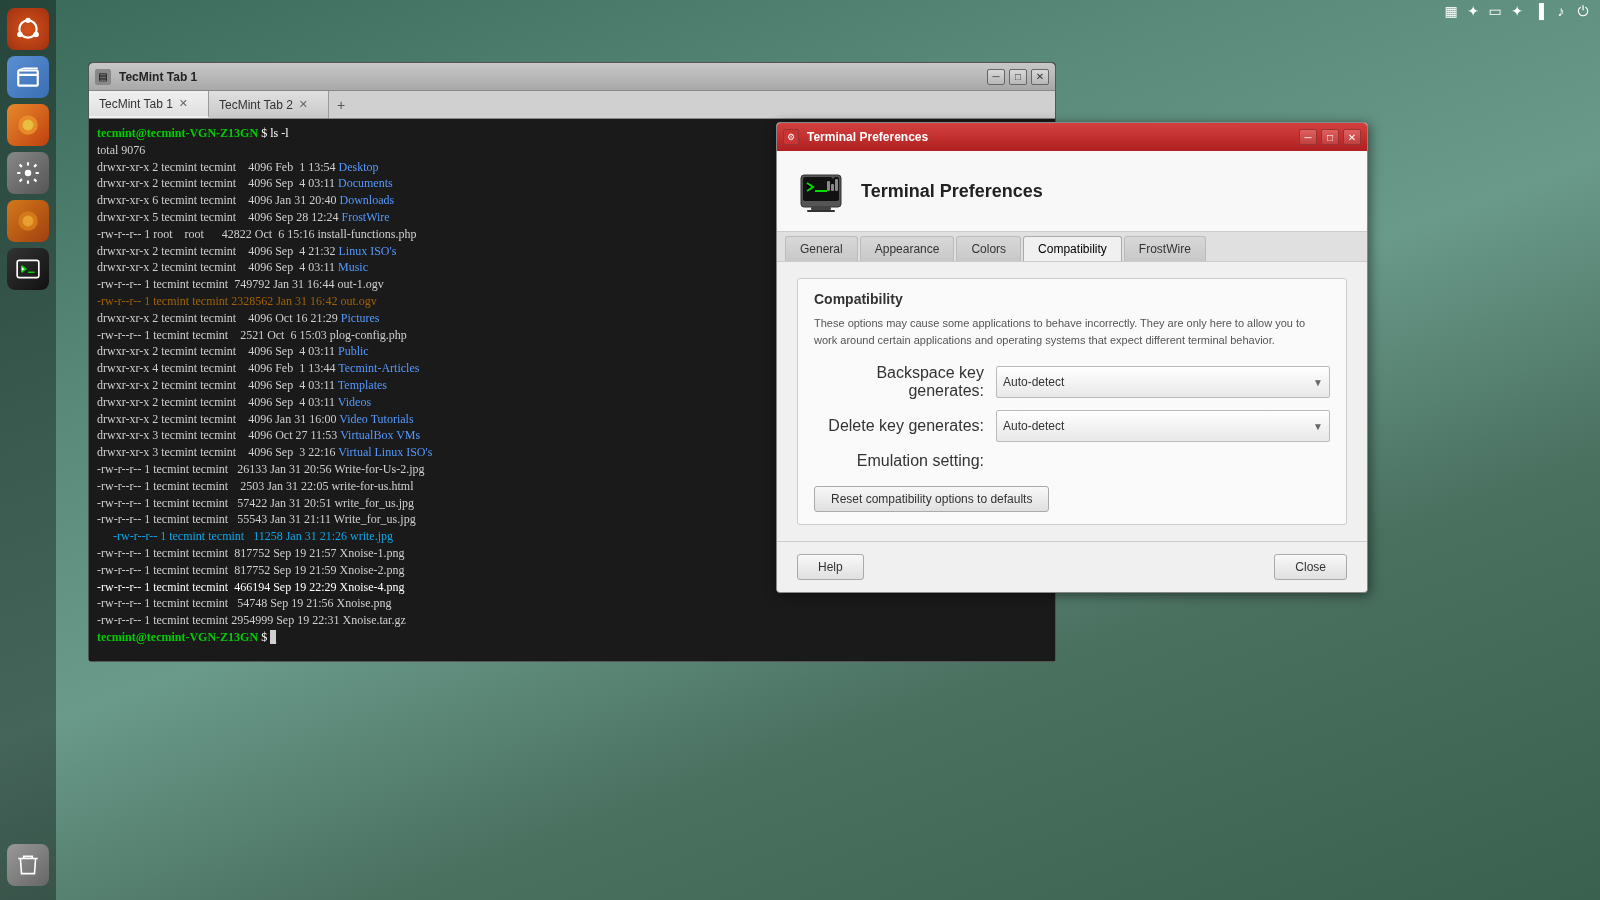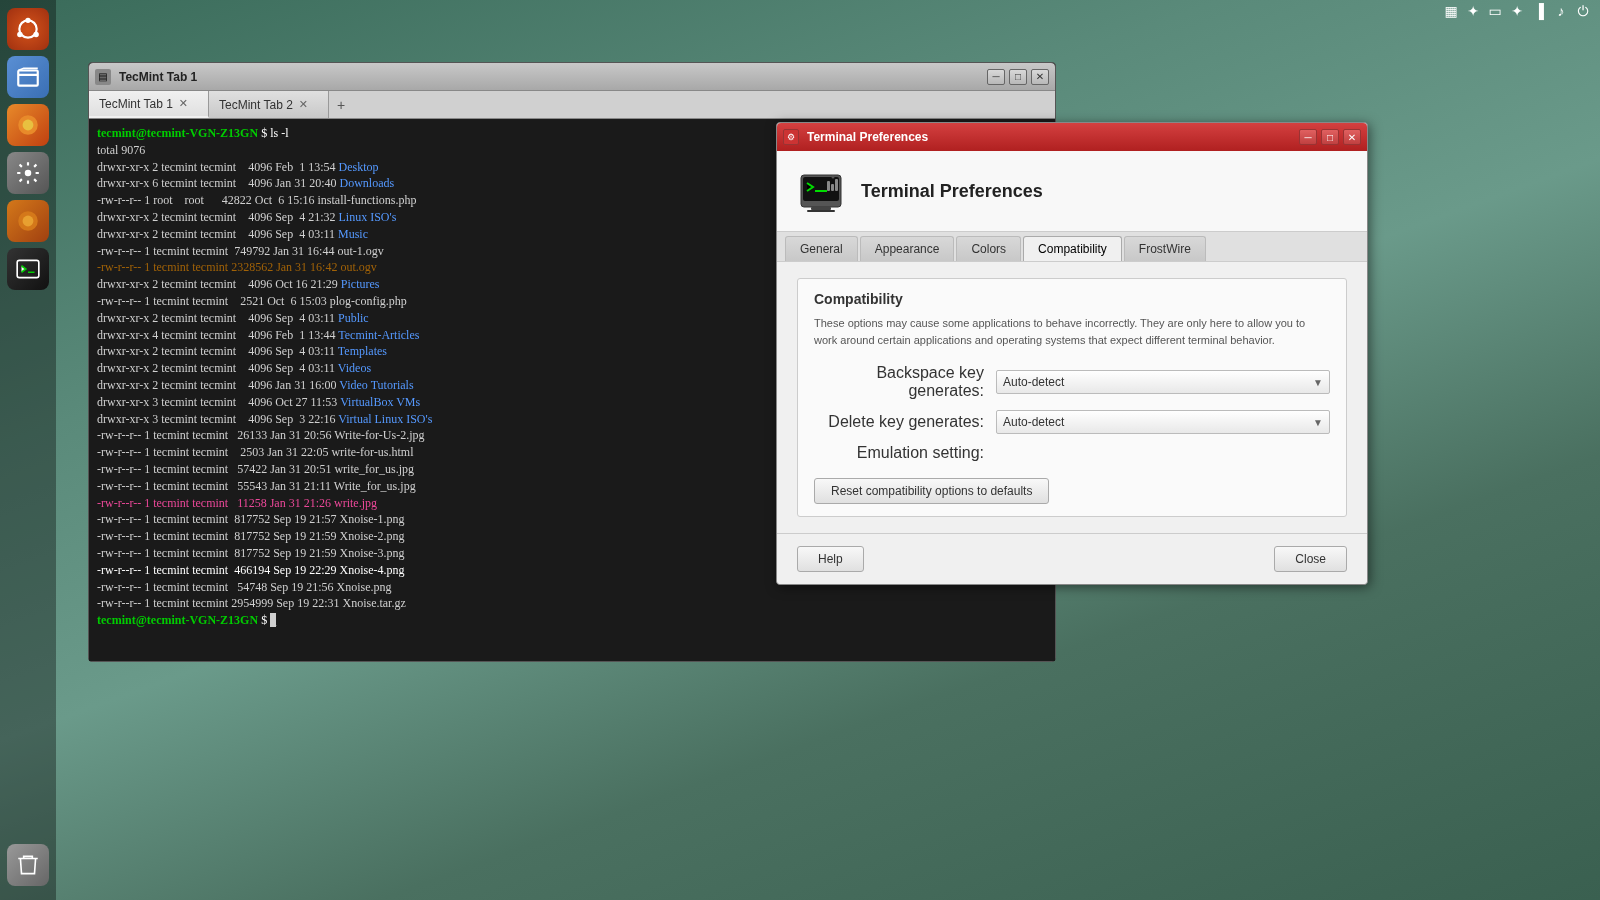--- a/index.html
+++ b/index.html
@@ -316,21 +316,21 @@
       gap: 12px;
     }
     .compat-label {
       width: 170px;
       font-size: 16px;
       color: #333;
       text-align: right;
     }
     .compat-select {
       flex: 1;
-      height: 24px;
+      height: 32px;
       border: 1px solid #bbb;
       border-radius: 2px;
       background: linear-gradient(180deg, #fff 0%, #e8e8e8 100%);
       font-size: 12px;
       padding: 0 6px;
       display: flex;
       align-items: center;
       justify-content: space-between;
       cursor: pointer;
     }
@@ -471,43 +471,44 @@
       <div class="terminal-tab">
         <span>TecMint Tab 2</span>
         <span class="tab-close">✕</span>
       </div>
       <div class="tab-add">+</div>
     </div>
     <div class="terminal-content" id="terminal-content">
     <div class="term-line"><span class="term-prompt">tecmint@tecmint-VGN-Z13GN</span><span class="term-cmd"> $ ls -l</span></div>
         <div class="term-line"><span style="color:#d0d0d0;">total 9076</span></div>
         <div class="term-line"><span style="color:#d0d0d0;">drwxr-xr-x 2 tecmint tecmint    4096 Feb  1 13:54 </span><span class="term-dir">Desktop</span></div>
+        <div class="term-line"><span style="color:#d0d0d0;">drwxr-xr-x 2 tecmint tecmint    4096 Sep  4 03:11 </span><span class="term-dir">Documents</span></div>
         <div class="term-line"><span style="color:#d0d0d0;">drwxr-xr-x 6 tecmint tecmint    4096 Jan 31 20:40 </span><span class="term-dir">Downloads</span></div>
+        <div class="term-line"><span style="color:#d0d0d0;">drwxr-xr-x 5 tecmint tecmint    4096 Sep 28 12:24 </span><span class="term-dir">FrostWire</span></div>
         <div class="term-line"><span style="color:#d0d0d0;">-rw-r--r-- 1 root    root      42822 Oct  6 15:16 install-functions.php</span></div>
         <div class="term-line"><span style="color:#d0d0d0;">drwxr-xr-x 2 tecmint tecmint    4096 Sep  4 21:32 </span><span class="term-dir">Linux ISO's</span></div>
         <div class="term-line"><span style="color:#d0d0d0;">drwxr-xr-x 2 tecmint tecmint    4096 Sep  4 03:11 </span><span class="term-dir">Music</span></div>
         <div class="term-line"><span style="color:#d0d0d0;">-rw-r--r-- 1 tecmint tecmint  749792 Jan 31 16:44 out-1.ogv</span></div>
         <div class="term-line"><span style="color:#a16207;">-rw-r--r-- 1 tecmint tecmint 2328562 Jan 31 16:42 out.ogv</span></div>
         <div class="term-line"><span style="color:#d0d0d0;">drwxr-xr-x 2 tecmint tecmint    4096 Oct 16 21:29 </span><span class="term-dir">Pictures</span></div>
         <div class="term-line"><span style="color:#d0d0d0;">-rw-r--r-- 1 tecmint tecmint    2521 Oct  6 15:03 plog-config.php</span></div>
         <div class="term-line"><span style="color:#d0d0d0;">drwxr-xr-x 2 tecmint tecmint    4096 Sep  4 03:11 </span><span class="term-dir">Public</span></div>
         <div class="term-line"><span style="color:#d0d0d0;">drwxr-xr-x 4 tecmint tecmint    4096 Feb  1 13:44 </span><span class="term-dir">Tecmint-Articles</span></div>
         <div class="term-line"><span style="color:#d0d0d0;">drwxr-xr-x 2 tecmint tecmint    4096 Sep  4 03:11 </span><span class="term-dir">Templates</span></div>
         <div class="term-line"><span style="color:#d0d0d0;">drwxr-xr-x 2 tecmint tecmint    4096 Sep  4 03:11 </span><span class="term-dir">Videos</span></div>
         <div class="term-line"><span style="color:#d0d0d0;">drwxr-xr-x 2 tecmint tecmint    4096 Jan 31 16:00 </span><span class="term-dir">Video Tutorials</span></div>
         <div class="term-line"><span style="color:#d0d0d0;">drwxr-xr-x 3 tecmint tecmint    4096 Oct 27 11:53 </span><span class="term-dir">VirtualBox VMs</span></div>
         <div class="term-line"><span style="color:#d0d0d0;">drwxr-xr-x 3 tecmint tecmint    4096 Sep  3 22:16 </span><span class="term-dir">Virtual Linux ISO's</span></div>
         <div class="term-line"><span style="color:#d0d0d0;">-rw-r--r-- 1 tecmint tecmint   26133 Jan 31 20:56 Write-for-Us-2.jpg</span></div>
         <div class="term-line"><span style="color:#d0d0d0;">-rw-r--r-- 1 tecmint tecmint    2503 Jan 31 22:05 write-for-us.html</span></div>
         <div class="term-line"><span style="color:#d0d0d0;">-rw-r--r-- 1 tecmint tecmint   57422 Jan 31 20:51 write_for_us.jpg</span></div>
         <div class="term-line"><span style="color:#d0d0d0;">-rw-r--r-- 1 tecmint tecmint   55543 Jan 31 21:11 Write_for_us.jpg</span></div>
-        <div class="term-line"><span style="color:#ec4899;">-rw-r--r-- 1 tecmint tecmint   11258 Jan 31 21:26 write.jpg</span></div>
+        <div class="term-line"><span style="color:#0ea5e9;margin-left:16px;">-rw-r--r-- 1 tecmint tecmint   11258 Jan 31 21:26 write.jpg</span></div>
         <div class="term-line"><span style="color:#d0d0d0;">-rw-r--r-- 1 tecmint tecmint  817752 Sep 19 21:57 Xnoise-1.png</span></div>
         <div class="term-line"><span style="color:#d0d0d0;">-rw-r--r-- 1 tecmint tecmint  817752 Sep 19 21:59 Xnoise-2.png</span></div>
-        <div class="term-line"><span style="color:#d0d0d0;">-rw-r--r-- 1 tecmint tecmint  817752 Sep 19 21:59 Xnoise-3.png</span></div>
         <div class="term-line"><span style="color:#ffffff;">-rw-r--r-- 1 tecmint tecmint  466194 Sep 19 22:29 Xnoise-4.png</span></div>
         <div class="term-line"><span style="color:#d0d0d0;">-rw-r--r-- 1 tecmint tecmint   54748 Sep 19 21:56 Xnoise.png</span></div>
         <div class="term-line"><span style="color:#d0d0d0;">-rw-r--r-- 1 tecmint tecmint 2954999 Sep 19 22:31 Xnoise.tar.gz</span></div>
         <div class="term-line"><span class="term-prompt">tecmint@tecmint-VGN-Z13GN</span><span class="term-cmd"> $ </span><span style="background:#d0d0d0;color:#d0d0d0;">_</span></div>
       </div>
   </div>
 
   <div class="pref-dialog">
     <div class="pref-titlebar">
       <div class="pref-icon">⚙</div>

